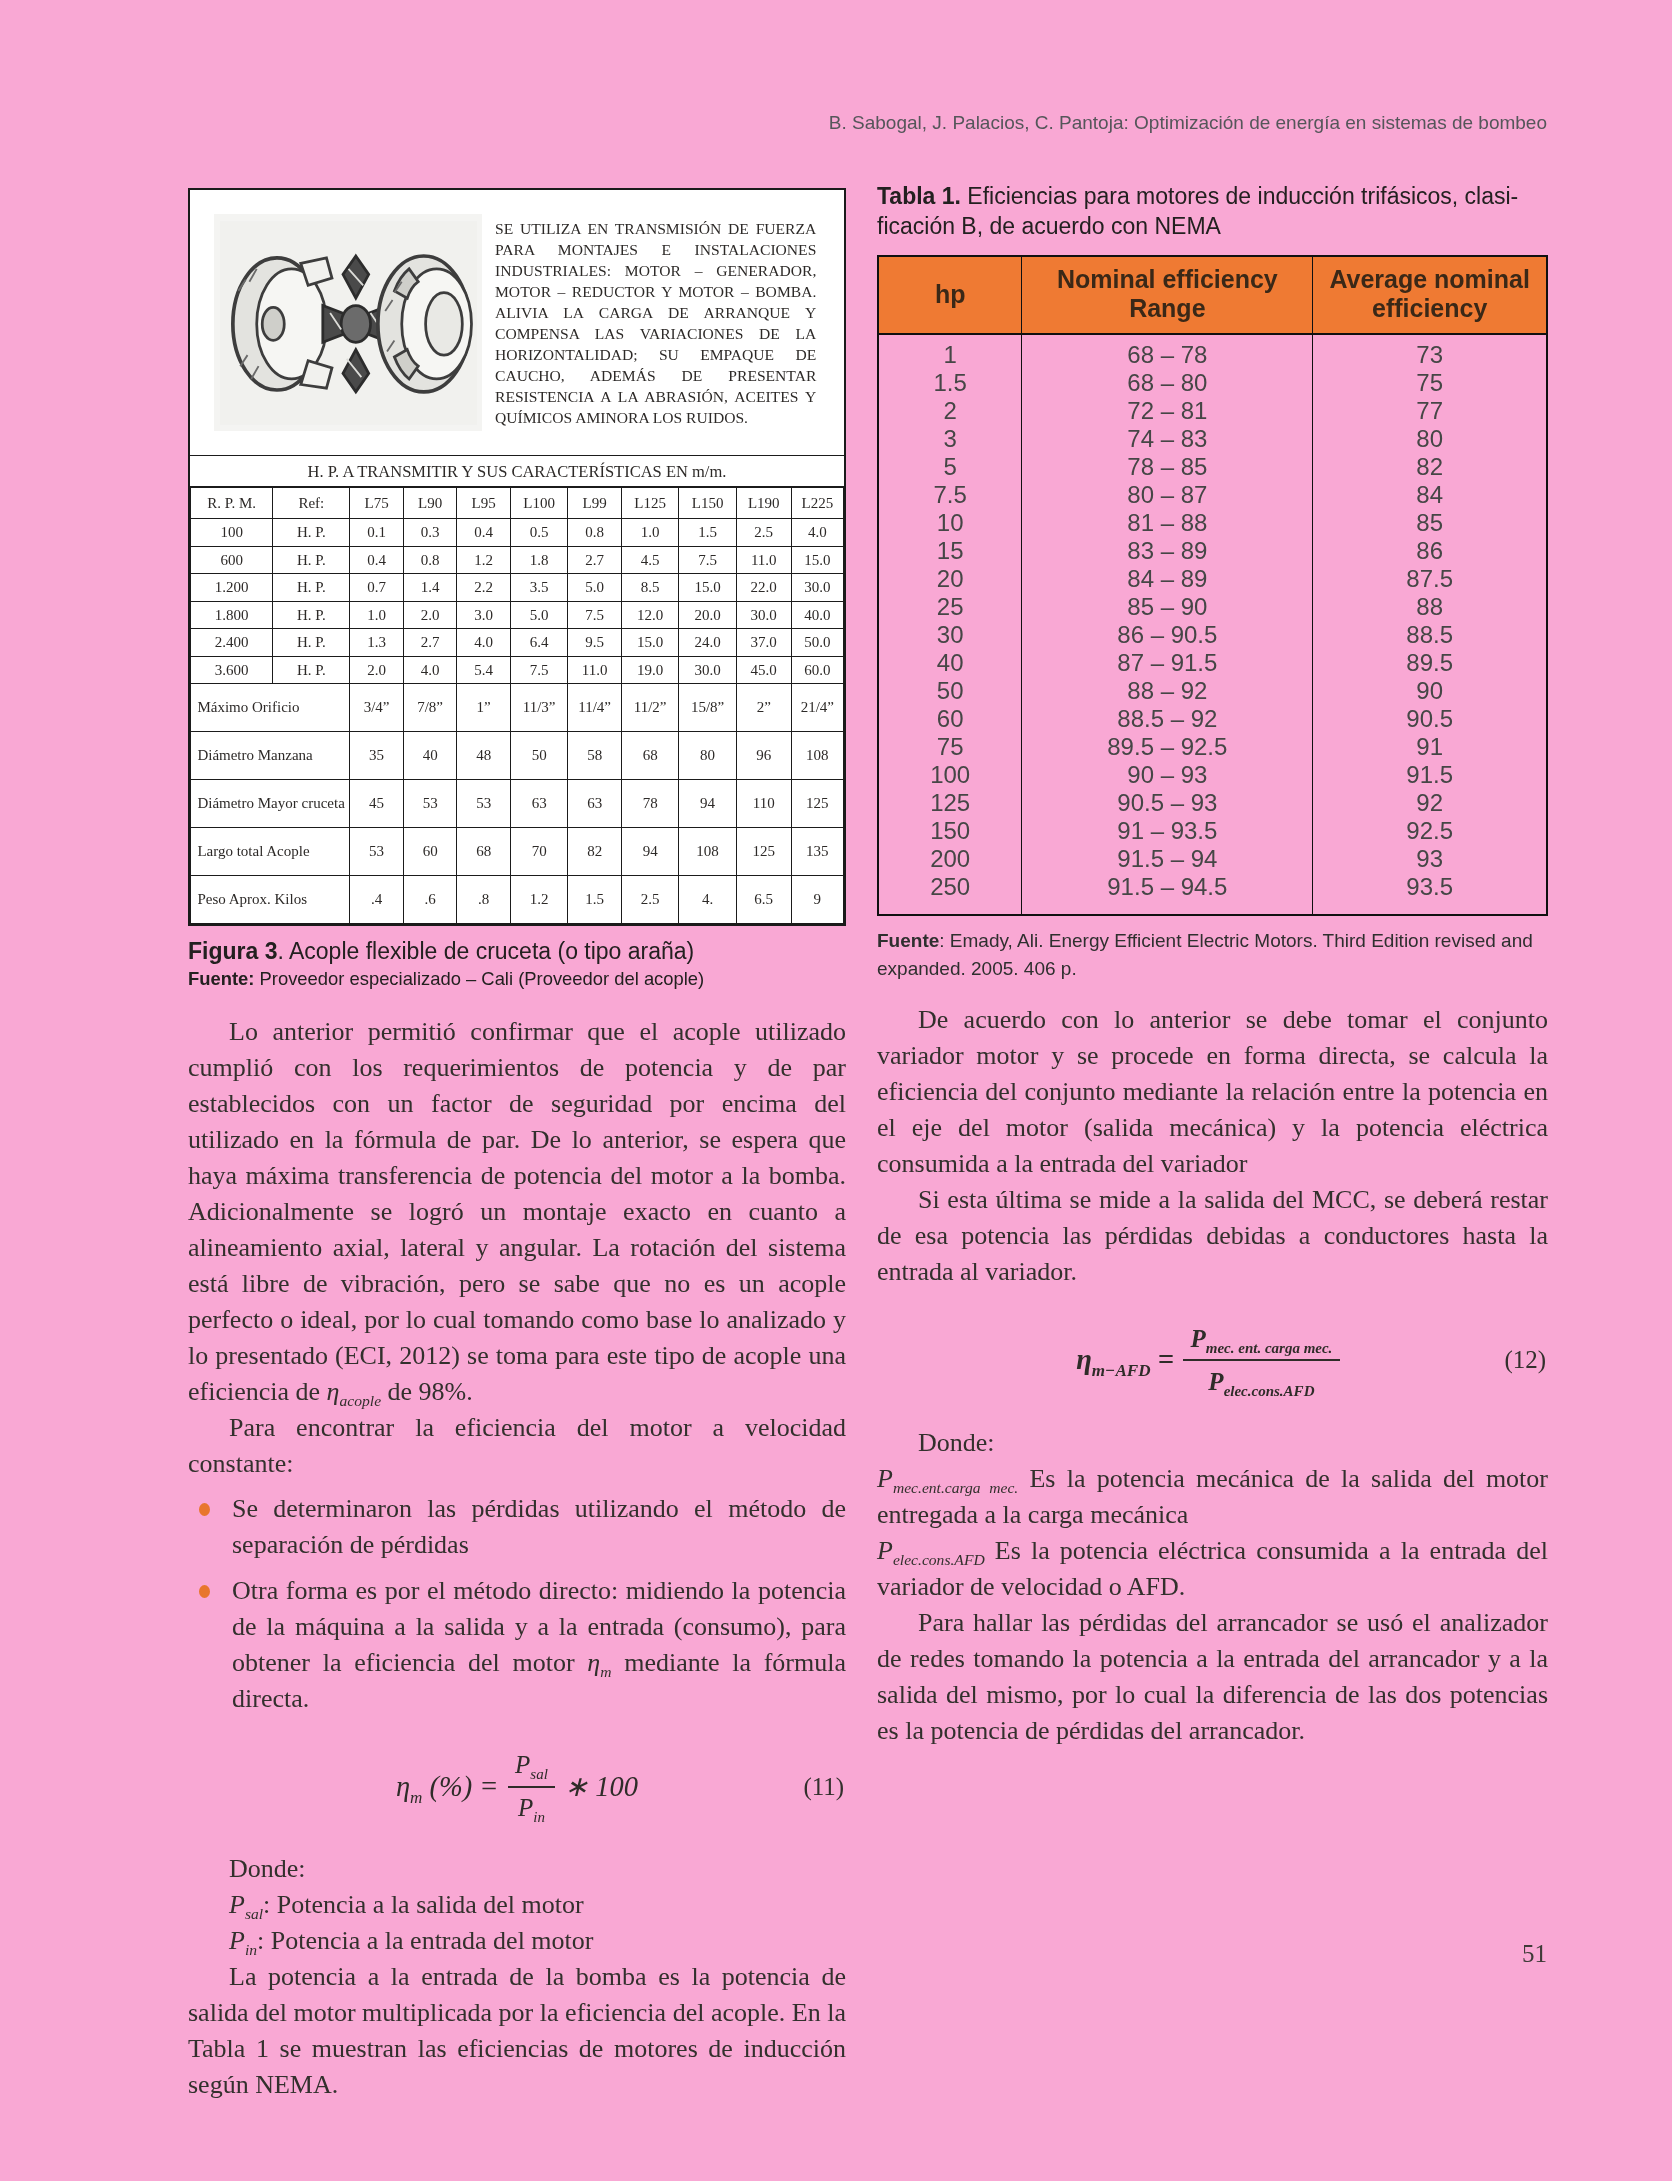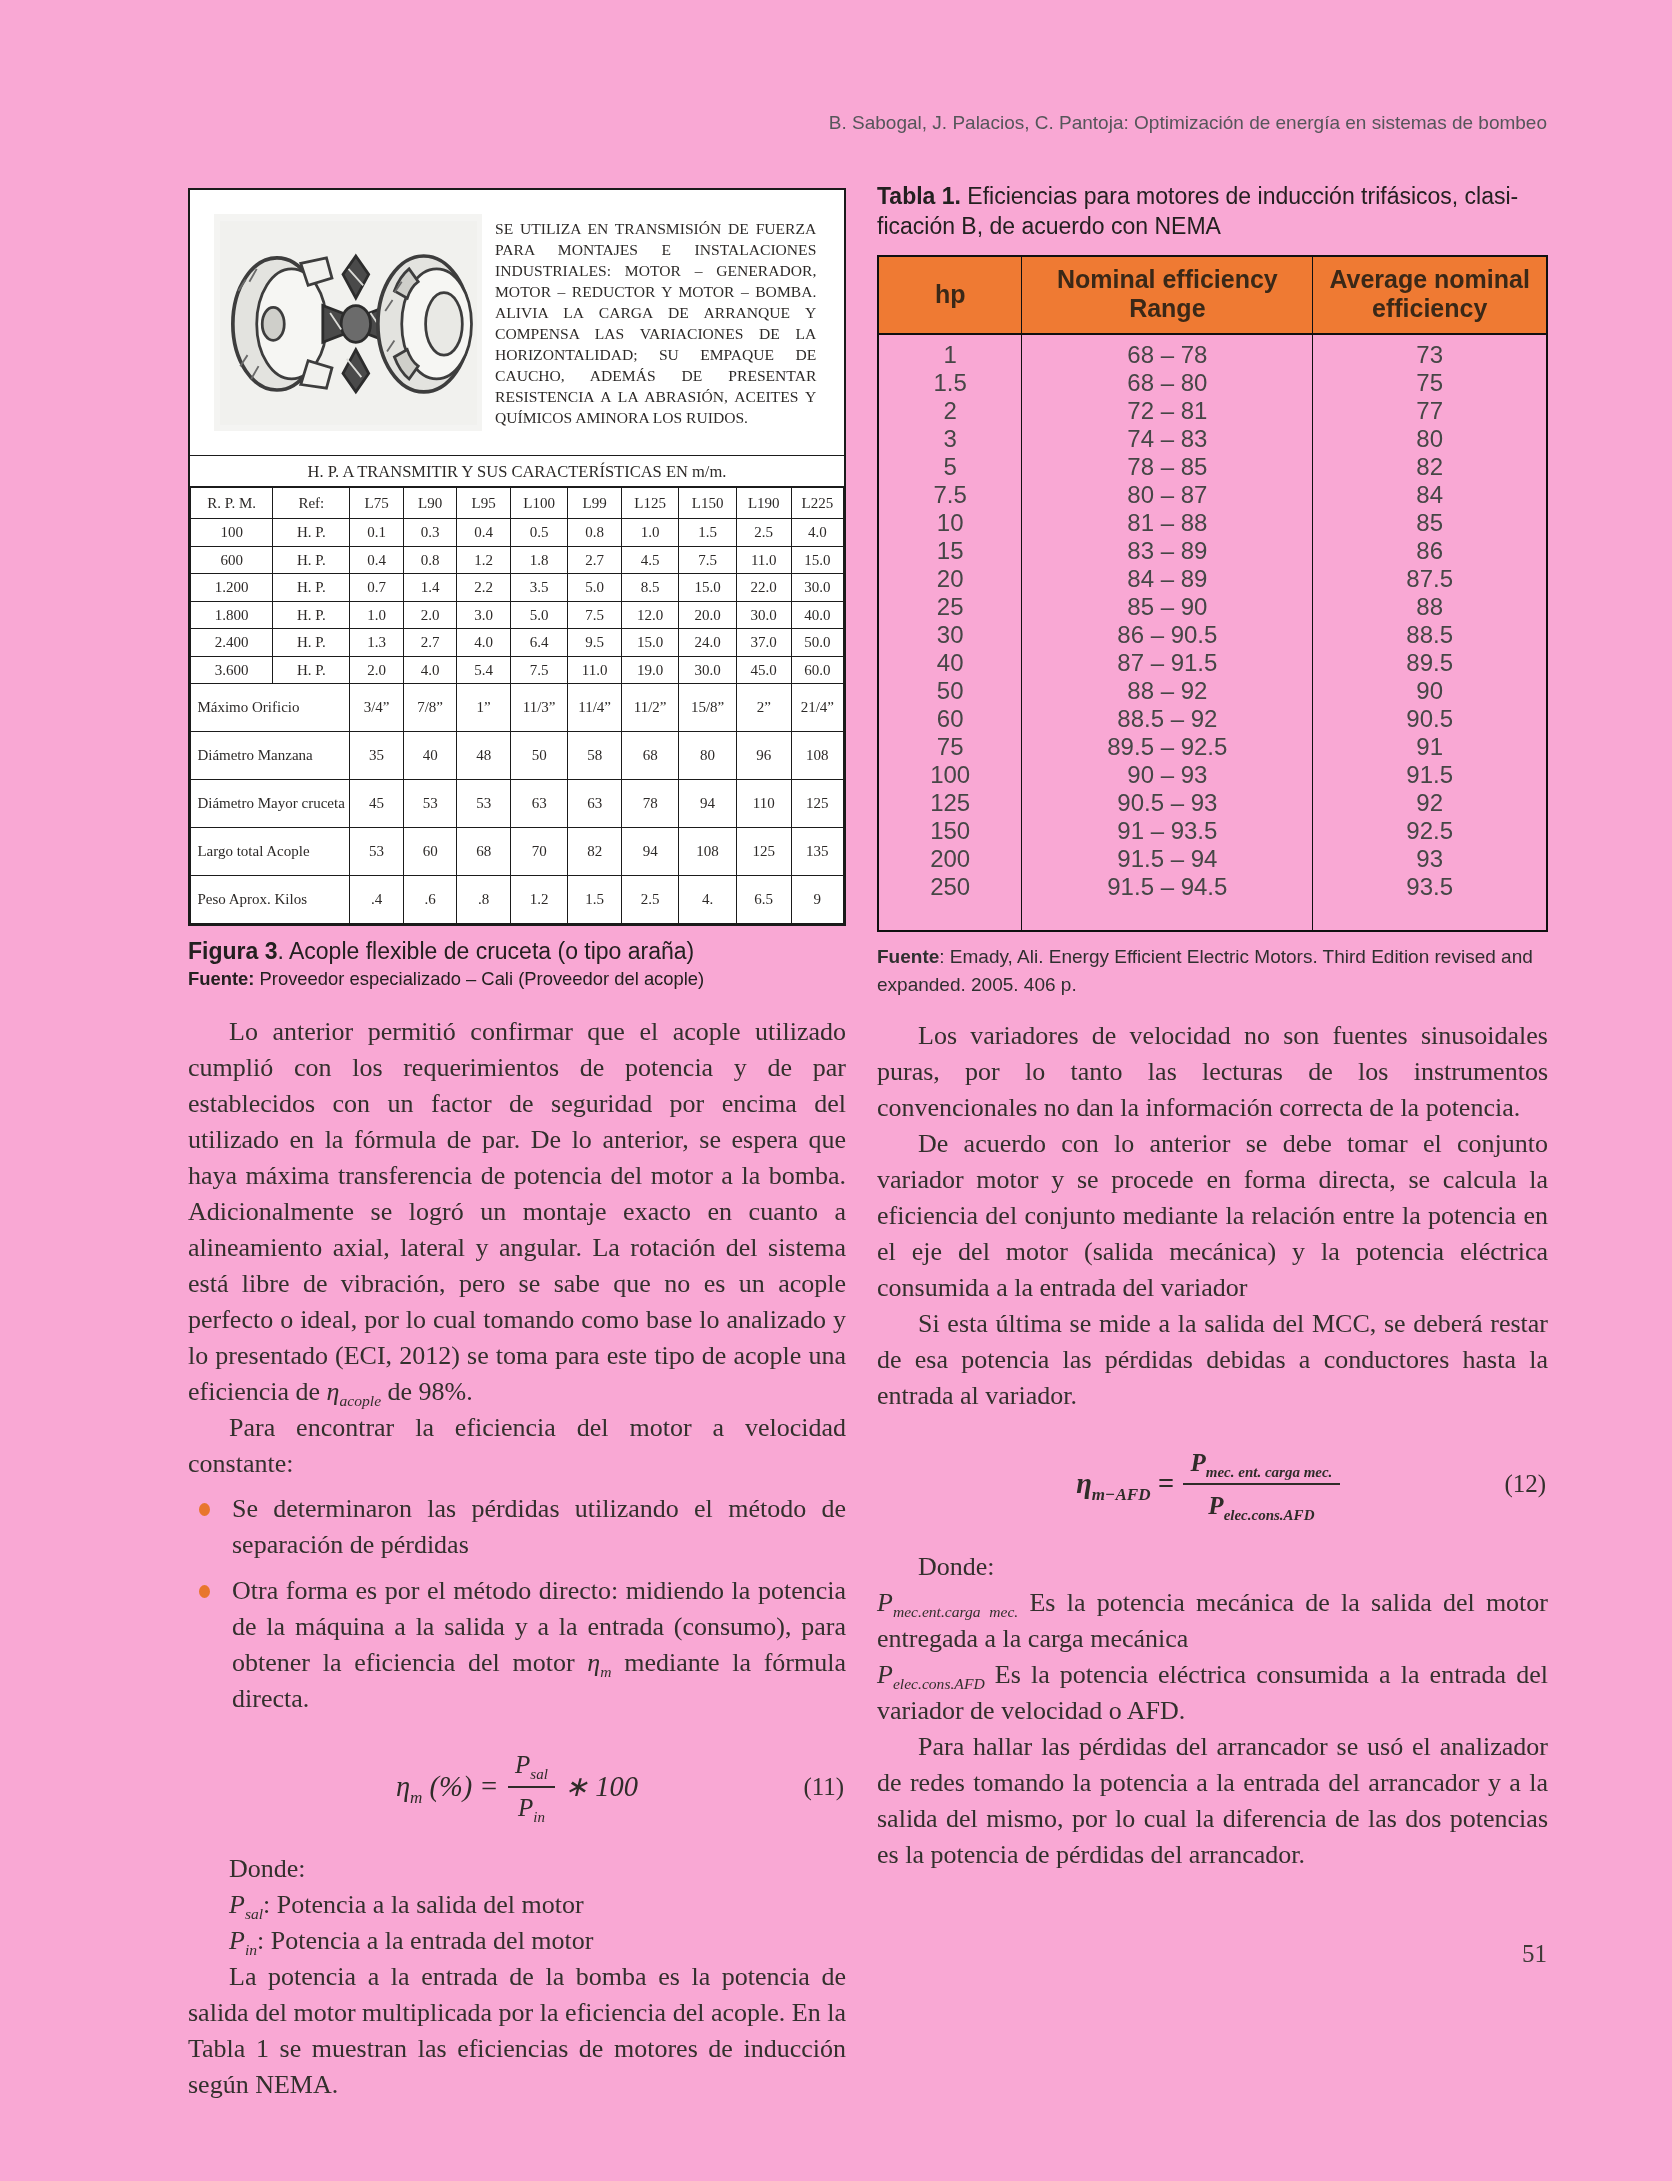--- a/index.html
+++ b/index.html
@@ -74,21 +74,21 @@
     vertical-align:middle; padding:8.3px 13px 10px; border-bottom:2.8px solid #101010;
     border-left:1.8px solid #101010;
   }
   table.nema th:first-child { border-left:none; }
   table.nema td {
     font-family:"Liberation Sans", sans-serif; font-size:24px; line-height:28px;
     color:#464646; text-align:center; border-left:1.8px solid #101010; padding:0;
   }
   table.nema td:first-child { border-left:none; }
   table.nema tbody tr:first-child td { padding-top:6.4px; }
-  table.nema tbody tr:last-child td { padding-bottom:29px; }
+  table.nema tbody tr:last-child td { padding-bottom:13px; }
   .t1src { margin-top:11px; font-family:"Liberation Sans", sans-serif; font-size:19px; line-height:27.5px; color:#2f2f2f; }
   .t1src b { font-weight:700; }
   .col-right .body { margin-top:20px; }
 
   .pagenum { position:absolute; top:1940px; right:125px; font-size:25px; color:#3f3b38; }
 </style>
 </head>
 <body>
 
 <div class="page">
@@ -463,21 +463,20 @@
           <td>250</td>
           <td>91.5 – 94.5</td>
           <td>93.5</td>
         </tr>
         </tbody>
     </table>
 
     <div class="t1src"><b>Fuente</b><span>: Emady, Ali. Energy Efficient Electric Motors. Third Edition revised and expanded. 2005. 406 p.</span></div>
 
     <div class="body">
-      <p class="ind">Los variadores de velocidad no son fuentes sinusoidales puras, por lo tanto las lecturas de los instrumentos convencionales no dan la información correcta de la potencia.</p>
       <p class="ind">De acuerdo con lo anterior se debe tomar el conjunto variador motor y se procede en forma directa, se calcula la eficiencia del conjunto mediante la relación entre la potencia en el eje del motor (salida mecánica) y la potencia eléctrica consumida a la entrada del variador</p>
       <p class="ind">Si esta última se mide a la salida del MCC, se deberá restar de esa potencia las pérdidas debidas a conductores hasta la entrada al variador.</p>
 
       <div class="formula f12">
         <span class="fml">
           <span><i>η</i><sub class="ss">m−AFD</sub>&nbsp;<span>=</span></span>
           <span class="frac">
             <span class="num"><i>P</i><sub class="ss">mec. ent. carga mec.</sub></span>
             <span class="den"><i>P</i><sub class="ss">elec.cons.AFD</sub></span>
           </span>

